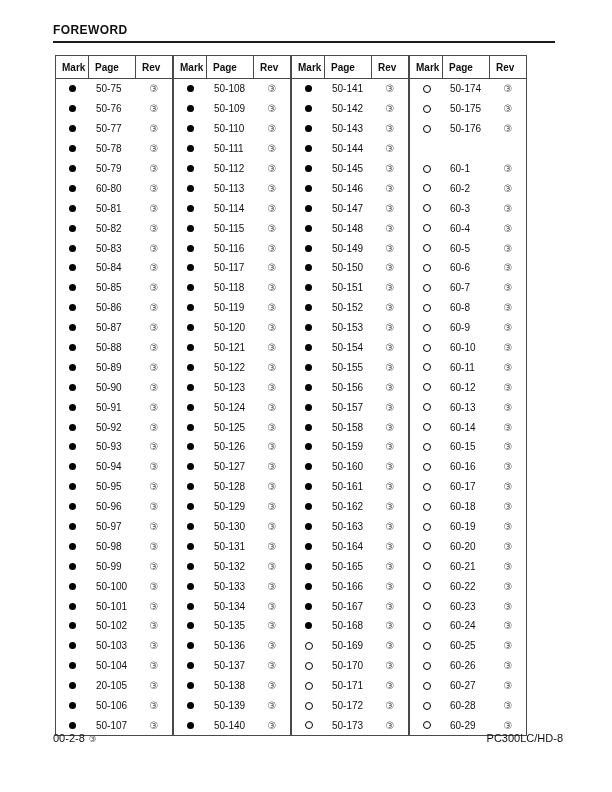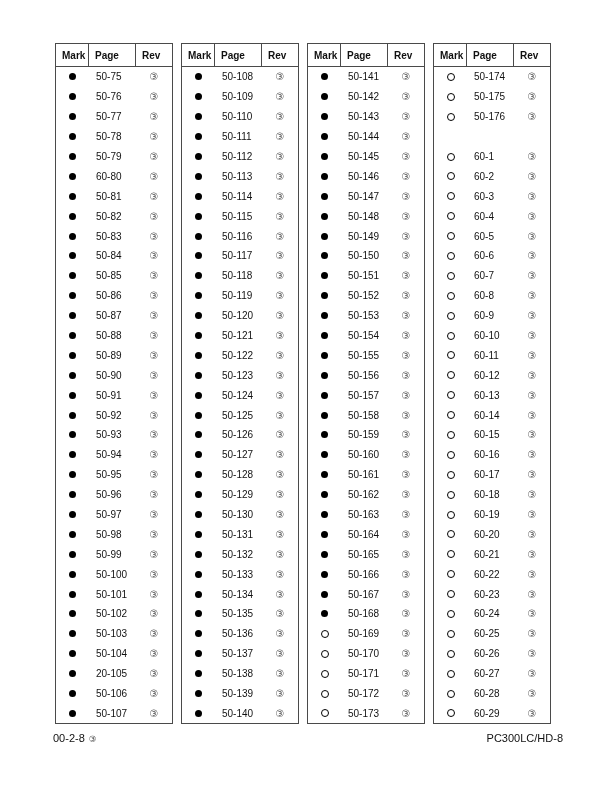--- a/index.html
+++ b/index.html
@@ -16,22 +16,22 @@
   .hdr {
     position:absolute; left:53px; top:20px; width:502px;
     border-bottom:2px solid #1a1a1a; padding-bottom:3px;
   }
   .hdr-title {
     font-size:12px; font-weight:bold; letter-spacing:0.4px; color:#111111;
   }
 
   
   .tables {
-    position:absolute; left:55px; top:43px;
-    display:flex; gap:8px;justify-content:center;
+    position:absolute; left:55px; top:55px;
+    display:flex; gap:0;justify-content:center;
   }
   .rev-table {
     width:118px; box-sizing:border-box;
     border:1px solid #4a4a4a;
     background:#ffffff;
   }
   .thead {
     display:flex; height:22px;
     border-bottom:1px solid #4a4a4a;
   }
@@ -64,20 +64,23 @@
     font-size:11px; color:#111111;
   }
   .footer-left { display:flex; align-items:baseline; gap:4px; }
   .footer-rev { font-size:8.5px; color:#4d4d4d; }
 </style>
 </head>
 <body>
 
 <div class="page">
 
+  <div class="hdr">
+    <span class="hdr-title">FOREWORD</span>
+  </div>
 
   <div class="tables" id="tables">
       <div class="rev-table">
         <div class="thead">
           <div class="hcell c0">Mark</div>
           <div class="hcell c1">Page</div>
           <div class="hcell c2">Rev</div>
         </div>
         <div class="trow">
           <div class="cell c0">

